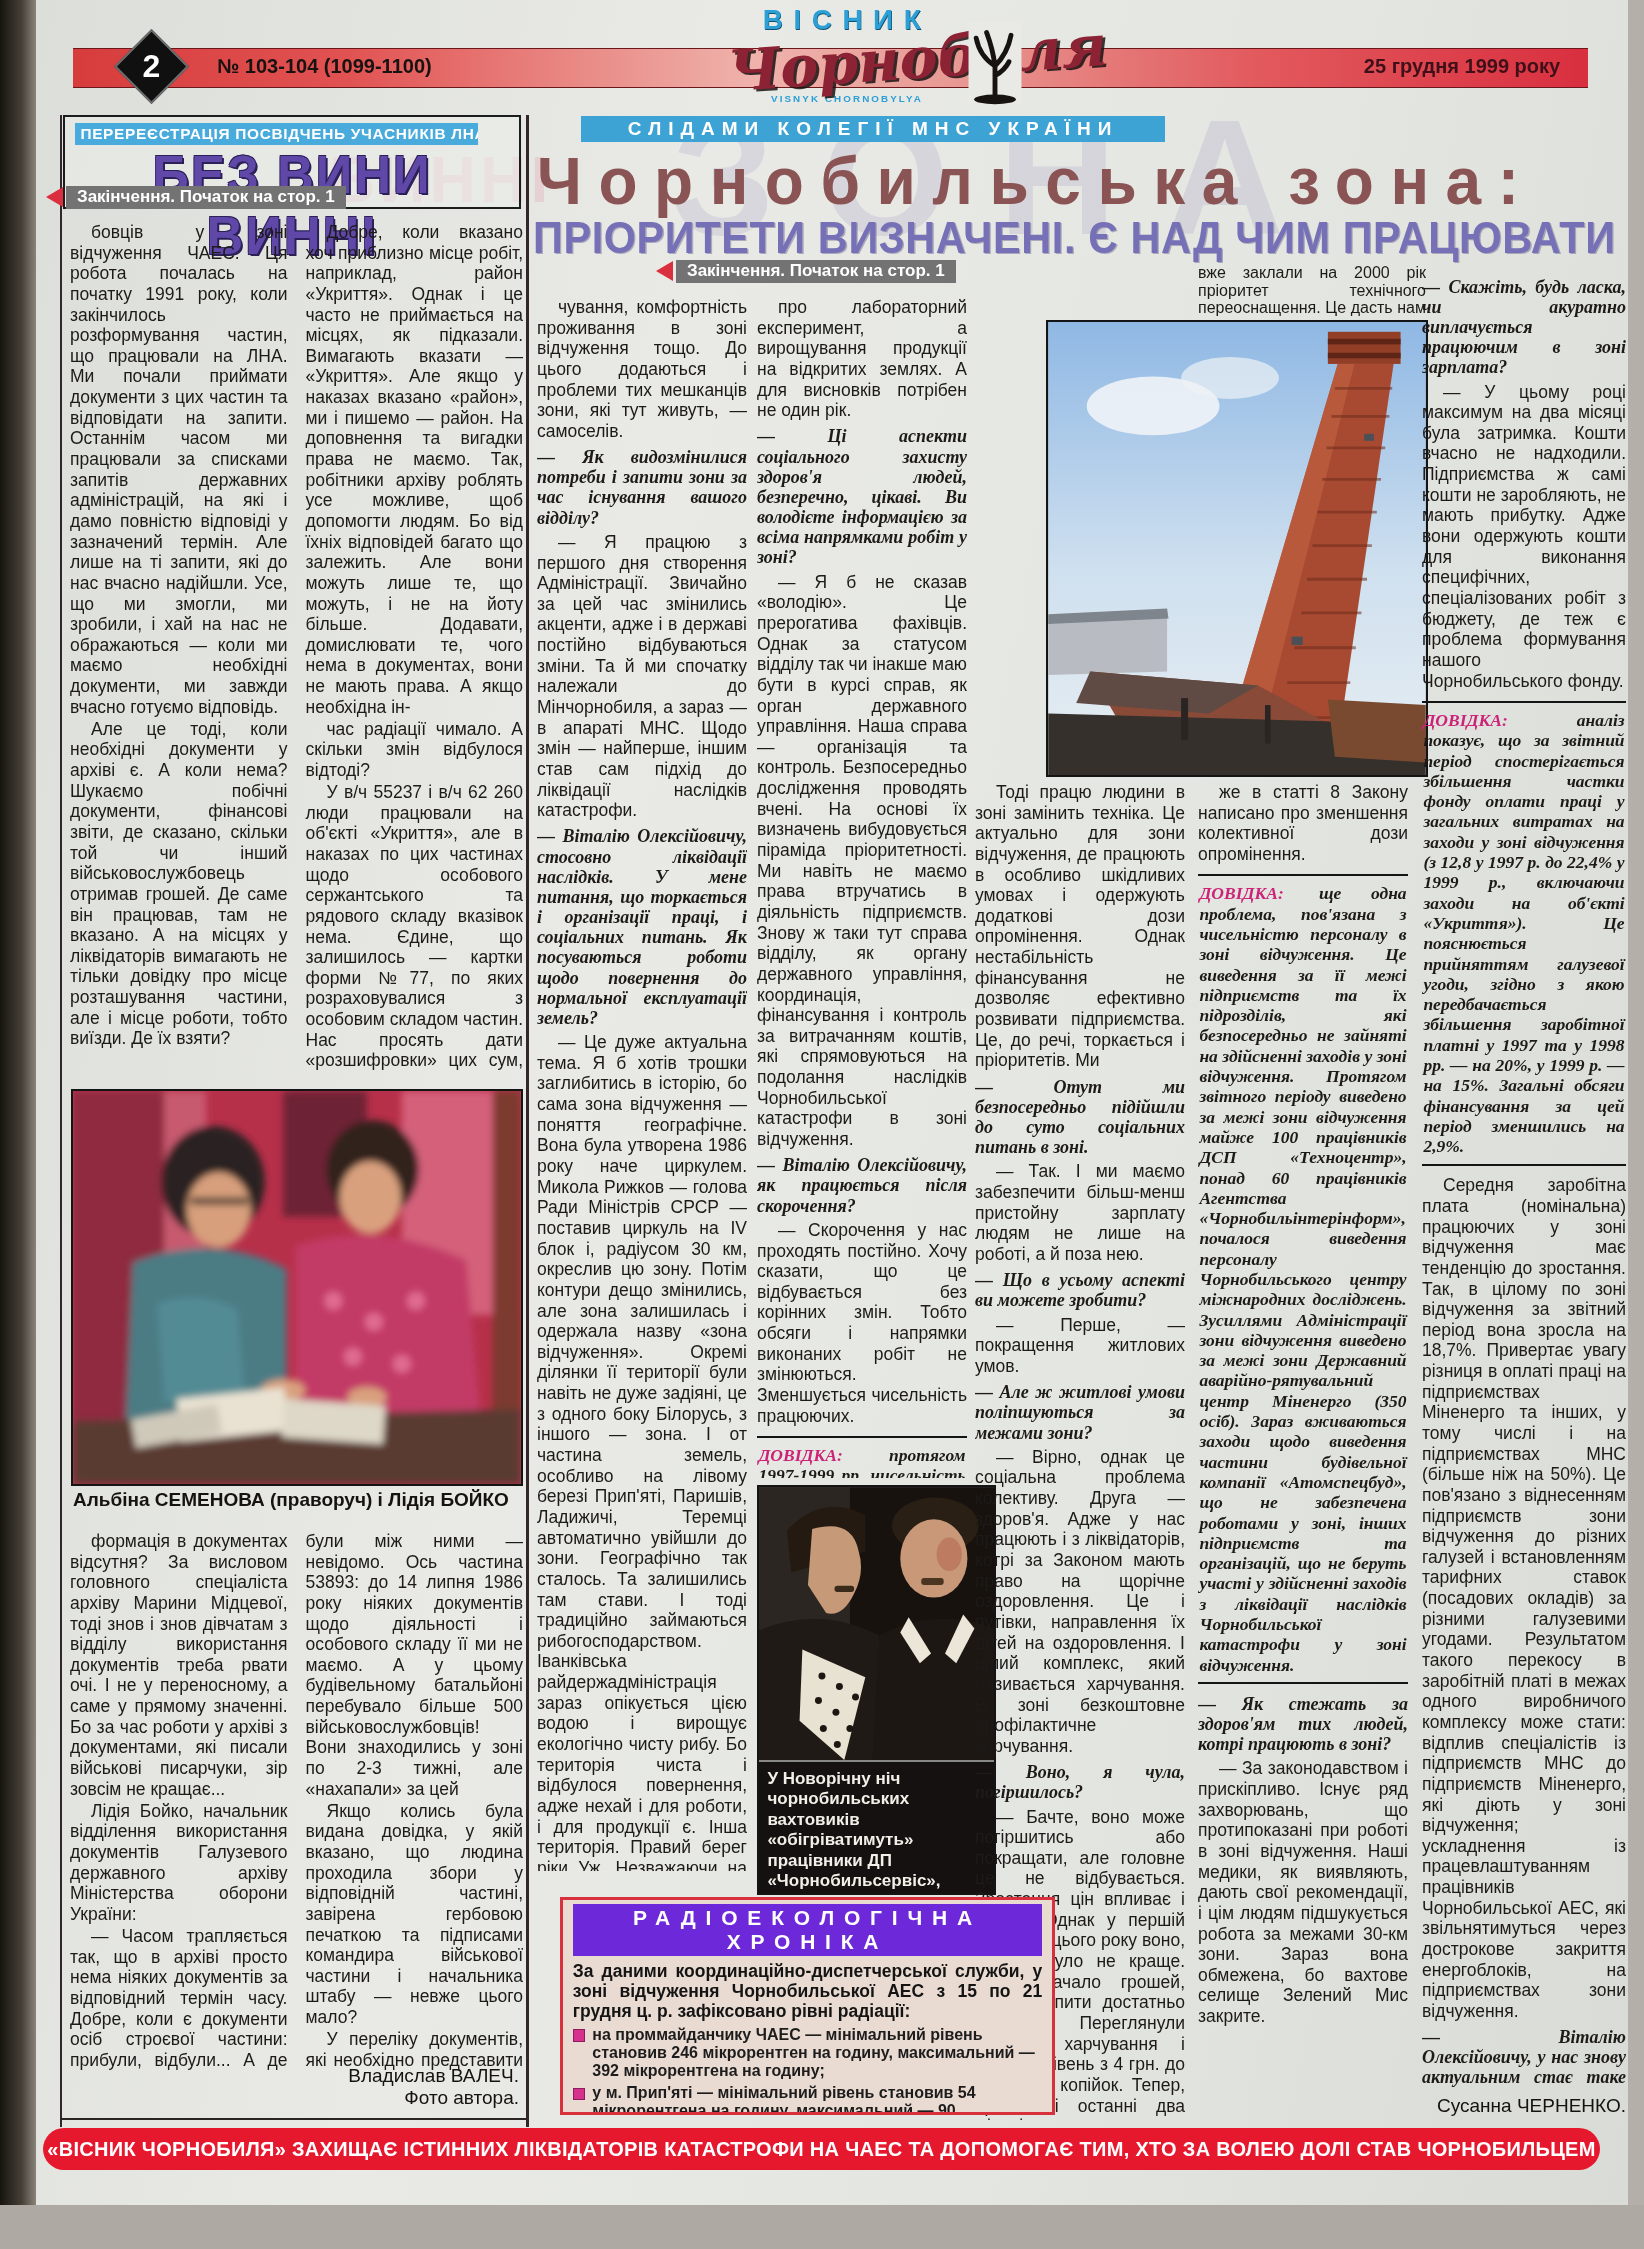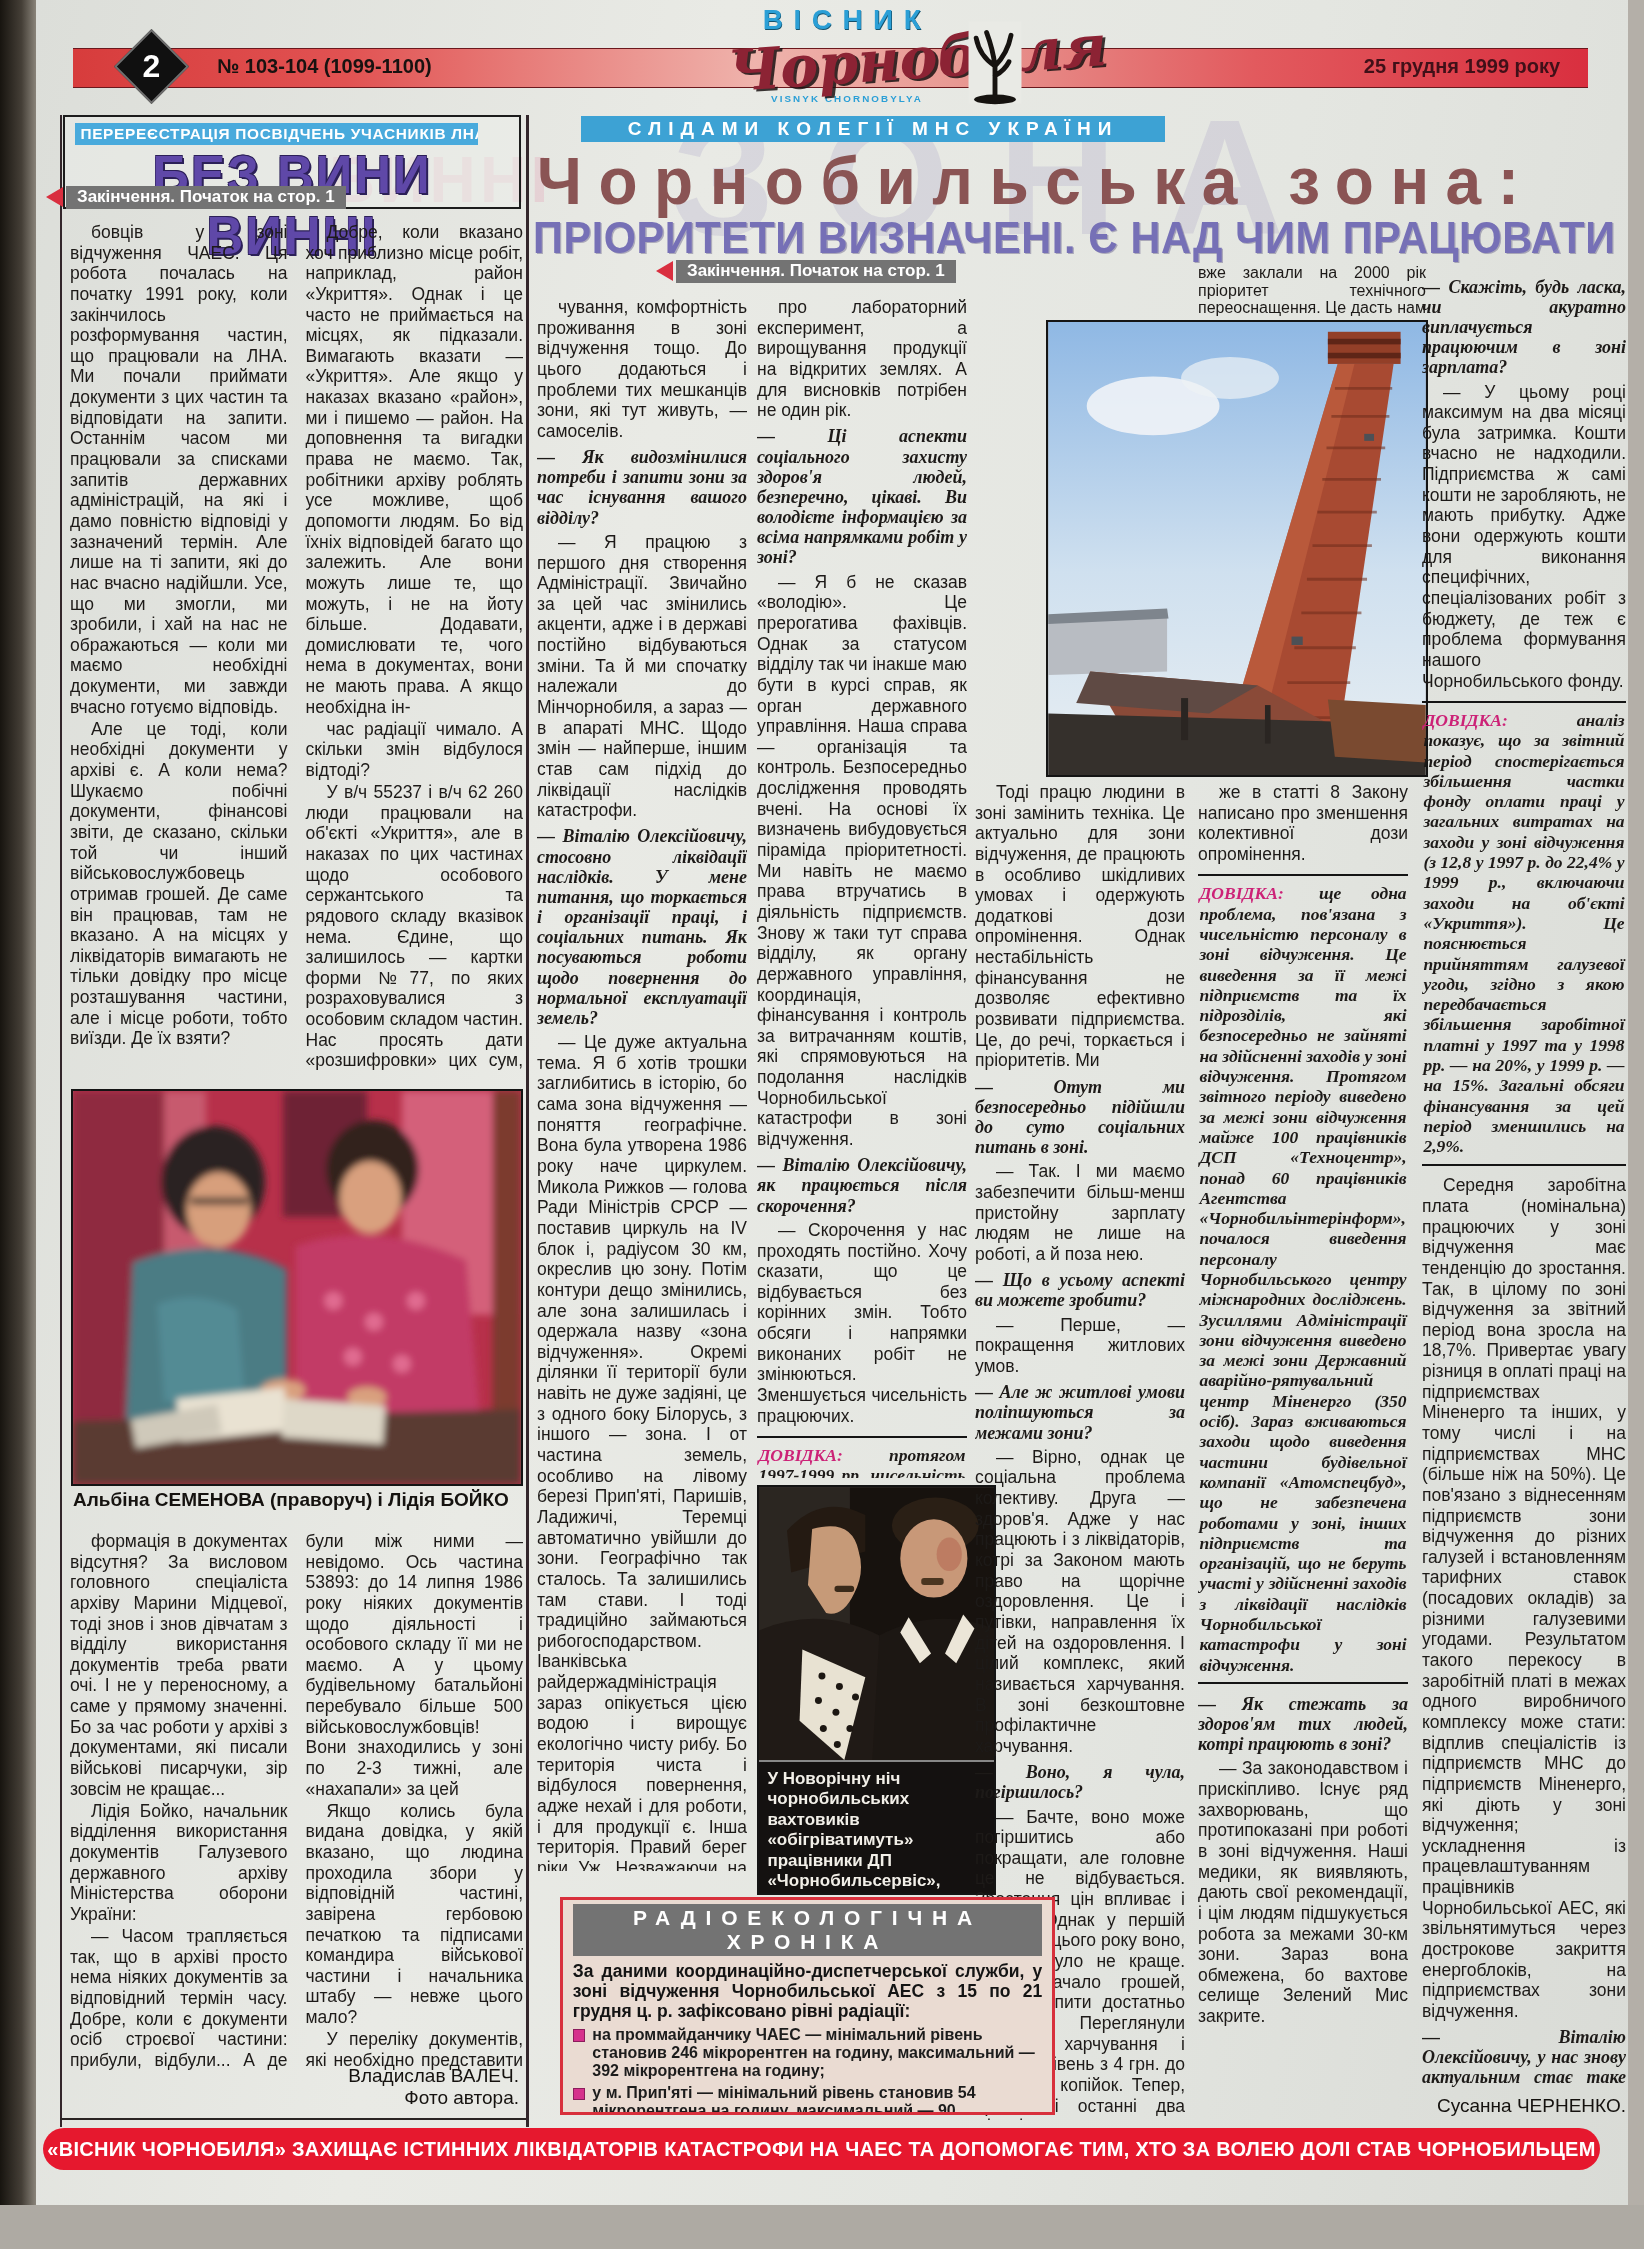--- a/index.html
+++ b/index.html
@@ -74,21 +74,21 @@
   .snippet{position:absolute;left:1198px;top:264px;width:228px;height:53px;overflow:hidden;
            font-size:16px;line-height:1.1;text-align:justify;z-index:1;}
 
   
   .p2cap{background:#141110;color:#f2efe8;font-weight:bold;font-size:17px;line-height:1.2;
          padding:7px 8.4px 9.8px 8.4px;}
 
   
   .chron{position:absolute;left:560px;top:1897px;width:495px;height:218px;border:3.5px solid #d8303c;
          background:#eadbd2;padding:2.8px 9.8px;box-sizing:border-box;overflow:hidden;z-index:2;}
-  .chron-title{background:#737373;color:#fff;text-align:center;font-weight:bold;font-size:21px;
+  .chron-title{background:#6d28d9;color:#fff;text-align:center;font-weight:bold;font-size:21px;
          letter-spacing:9.8px;padding:2.1px 0;margin:1.4px 0 5.6px 0;}
   .chron-intro{font-weight:bold;font-size:17.5px;line-height:1.14;text-align:justify;color:#141414;}
   .chron-item{display:flex;gap:7px;margin-top:4.2px;font-weight:bold;font-size:16px;line-height:1.13;color:#1c1c1c;}
   .chron-bullet{flex:0 0 10.5px;width:10.5px;height:10.5px;background:#d6318c;border:1.4px solid #8c1c5c;margin-top:3.5px;}
 
   .banner{position:absolute;left:43px;top:2128px;width:1557px;height:42px;background:#e6182e;
           color:#fff;font-weight:bold;font-size:20px;display:flex;align-items:center;justify-content:center;
           letter-spacing:0.3px;z-index:4;white-space:nowrap;border-radius:21px;}
 </style>
 </head>

